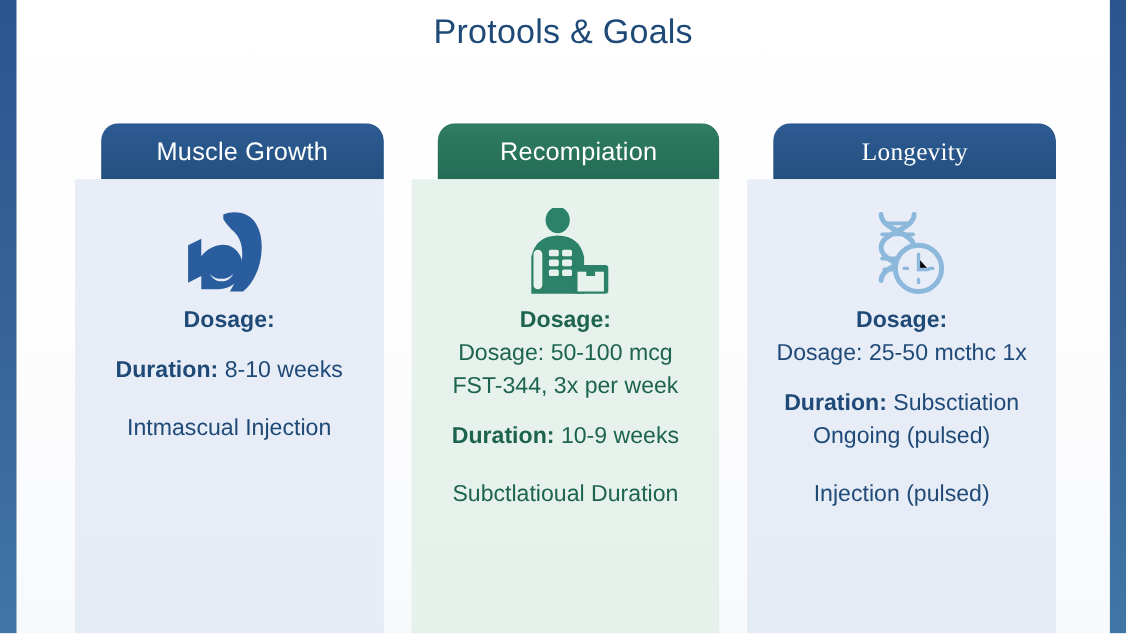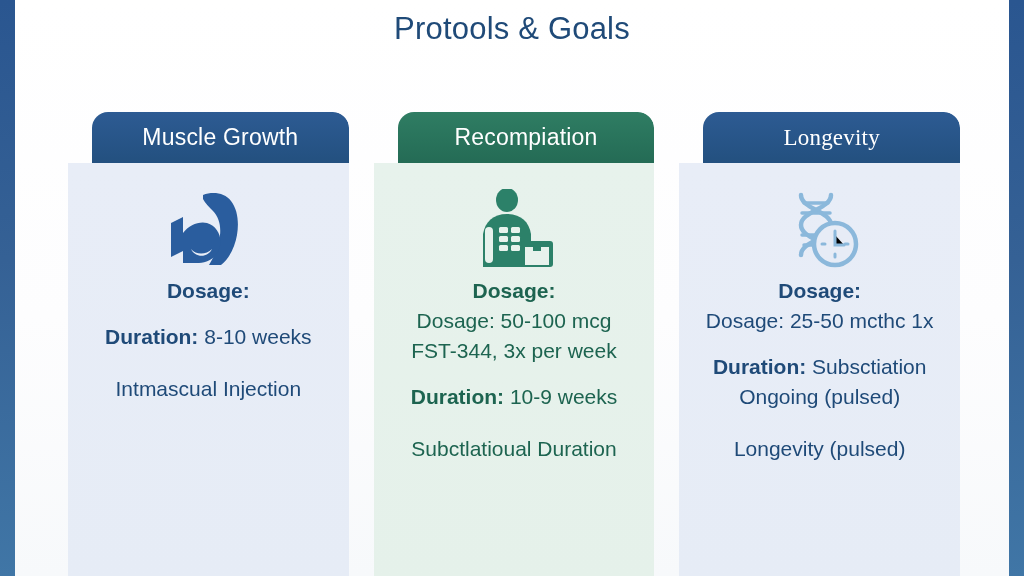--- a/index.html
+++ b/index.html
@@ -204,19 +204,19 @@
               <path d="M58 46 V56 H67"></path>
             </g>
           </svg>
         </div>
         <div class="lines">
           <div class="line heading">Dosage:</div>
           <div class="line wrap">Dosage: 25-50 mcthc 1x</div>
           <div class="spacer-sm"></div>
           <div class="line wrap"><span class="lbl">Duration:</span> <span>Subsctiation Ongoing (pulsed)</span></div>
           <div class="spacer-md"></div>
-          <div class="line">Longevity (pulsed)</div>
+          <div class="line">Injection (pulsed)</div>
         </div>
       </div>
     </div>
 
   </div>
 </div>
 
 </body></html>

